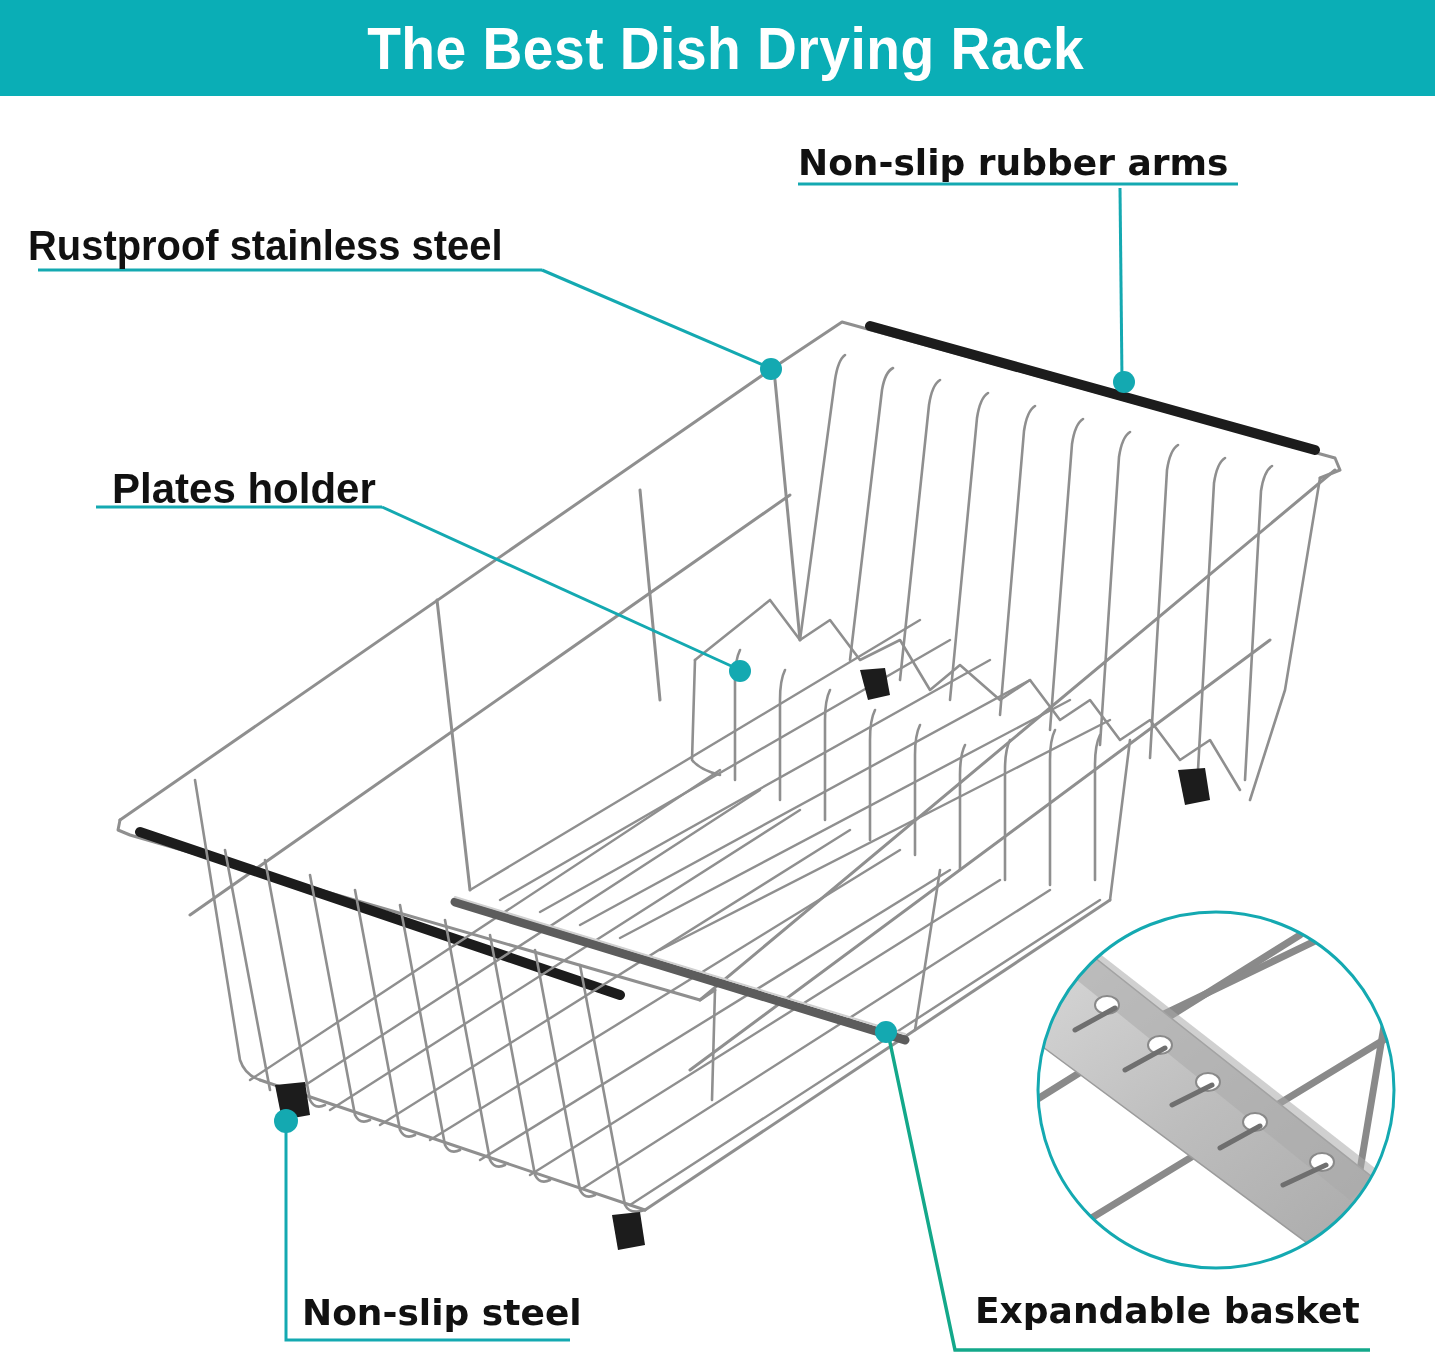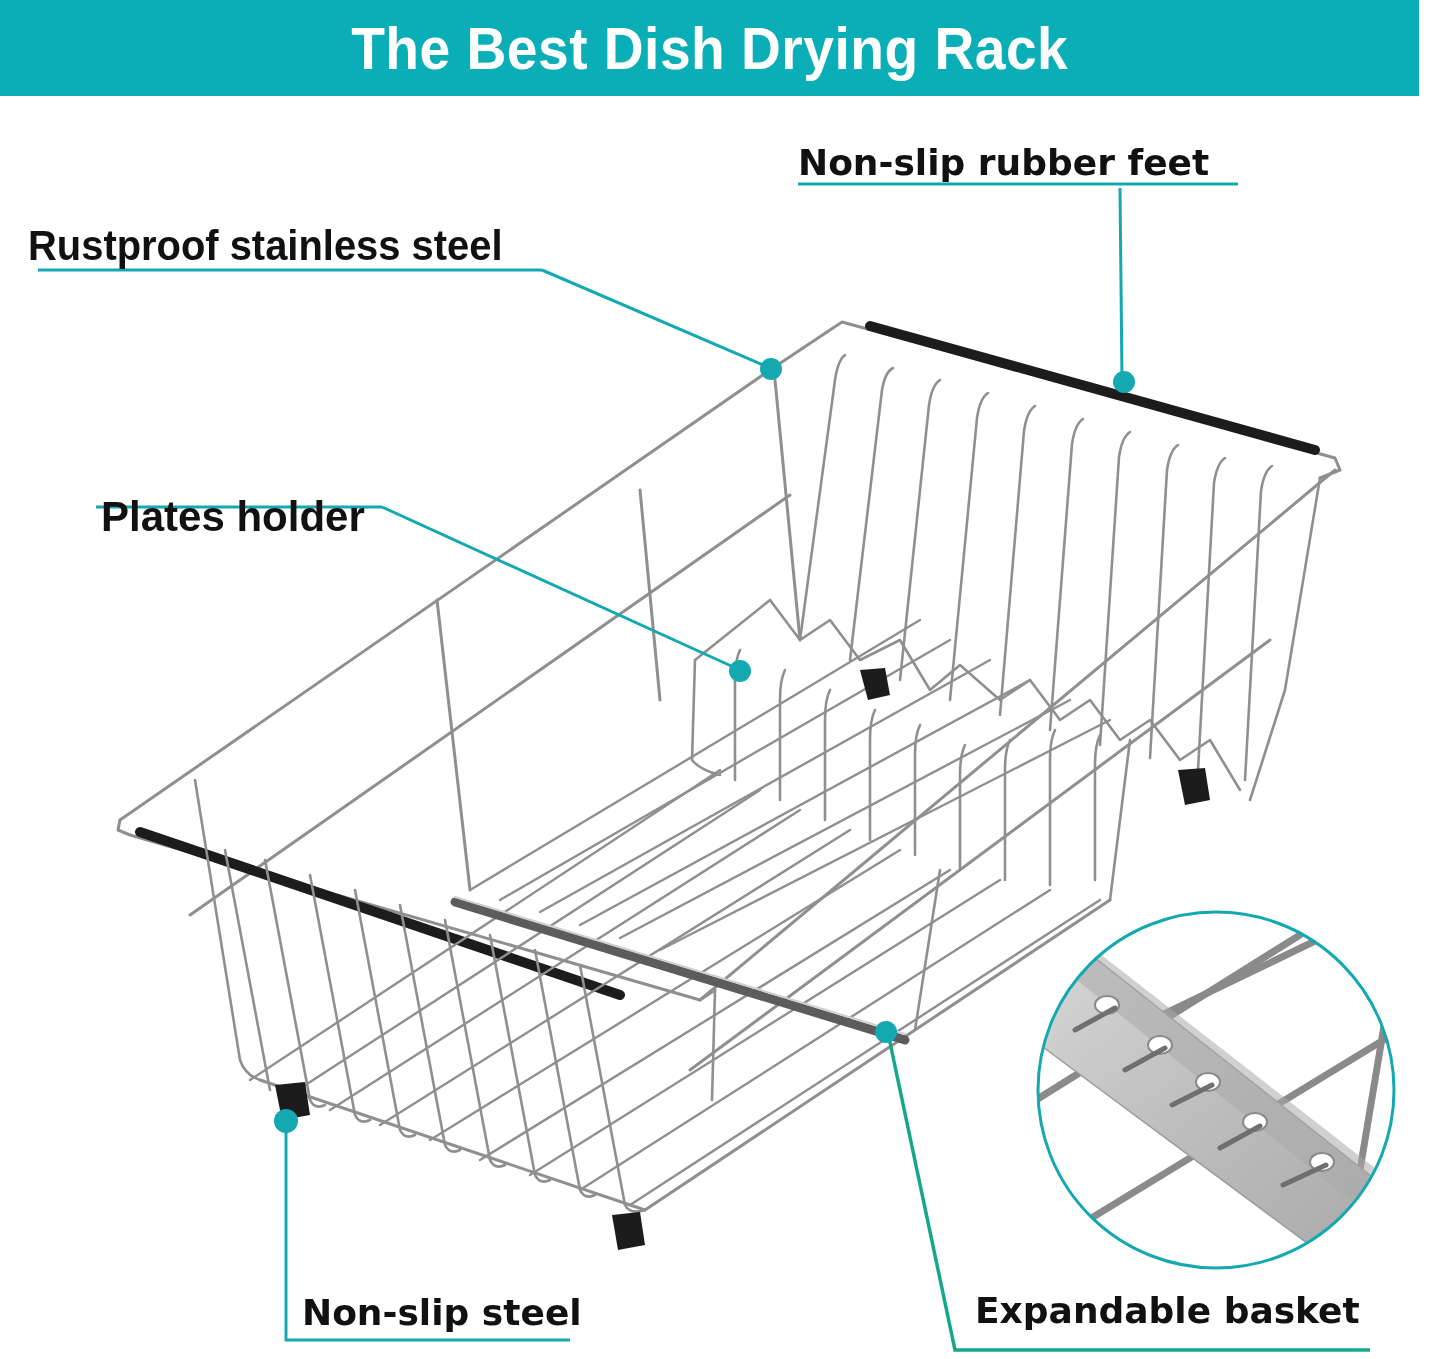--- a/index.html
+++ b/index.html
@@ -1,19 +1,19 @@
 <!DOCTYPE html>
 <html><head>
   <meta charset="utf-8">
   <style>
     html, body { margin: 0; padding: 0; background: #ffffff; }
     body { width: 1445px; height: 1359px; position: relative; overflow: hidden;
            font-family: "Liberation Sans", "DejaVu Sans", sans-serif; }
     .banner { position: absolute; left: 0; top: 0; width: 1419px; height: 96px;
-              background: #0aaeb6; display: flex; align-items: center; justify-content: center; }
+              background: #0aaeb6; display: flex; align-items: center; justify-content: center; padding-left: 16px; }
     .banner-title { color: #ffffff; font-weight: bold; font-size: 60px; letter-spacing: 0.5px;
                     font-family: "Liberation Sans", sans-serif; transform: scaleX(0.92); }
     .art { position: absolute; left: 0; top: 0; width: 1445px; height: 1359px; }
     .label { position: absolute; color: #111111; font-family: "DejaVu Sans", sans-serif;
              font-weight: bold; font-size: 36px; white-space: nowrap; line-height: 1; }
     .label.l-rust { font-family: "Liberation Sans", sans-serif; font-size: 42px; font-weight: bold; transform-origin: left top; transform: scaleX(0.95); }
     .label.l-plates { font-family: "Liberation Sans", sans-serif; font-size: 42px; font-weight: bold; }
   </style>
 </head>
 <body>
@@ -180,17 +180,17 @@
 
   <g fill="#14a9b1">
     <circle cx="1124" cy="382" r="11"></circle>
     <circle cx="771" cy="369" r="11"></circle>
     <circle cx="740" cy="671" r="11"></circle>
     <circle cx="286" cy="1121" r="12"></circle>
     <circle cx="886" cy="1032" r="11"></circle>
   </g>
 </svg>
 
-<div class="label" style="left:798px; top:145px;">Non-slip rubber feet</div>
+<div class="label" style="left:798px; top:145px;">Non-slip rubber arms</div>
 <div class="label l-rust" style="left:28px; top:225px;">Rustproof stainless steel</div>
-<div class="label l-plates" style="left:101px; top:468px;margin-top:28px;">Plates holder</div>
+<div class="label l-plates" style="left:112px; top:468px;">Plates holder</div>
 <div class="label" style="left:302px; top:1295px;">Non-slip steel</div>
 <div class="label" style="left:975px; top:1293px;">Expandable basket</div>
 
 </body></html>

